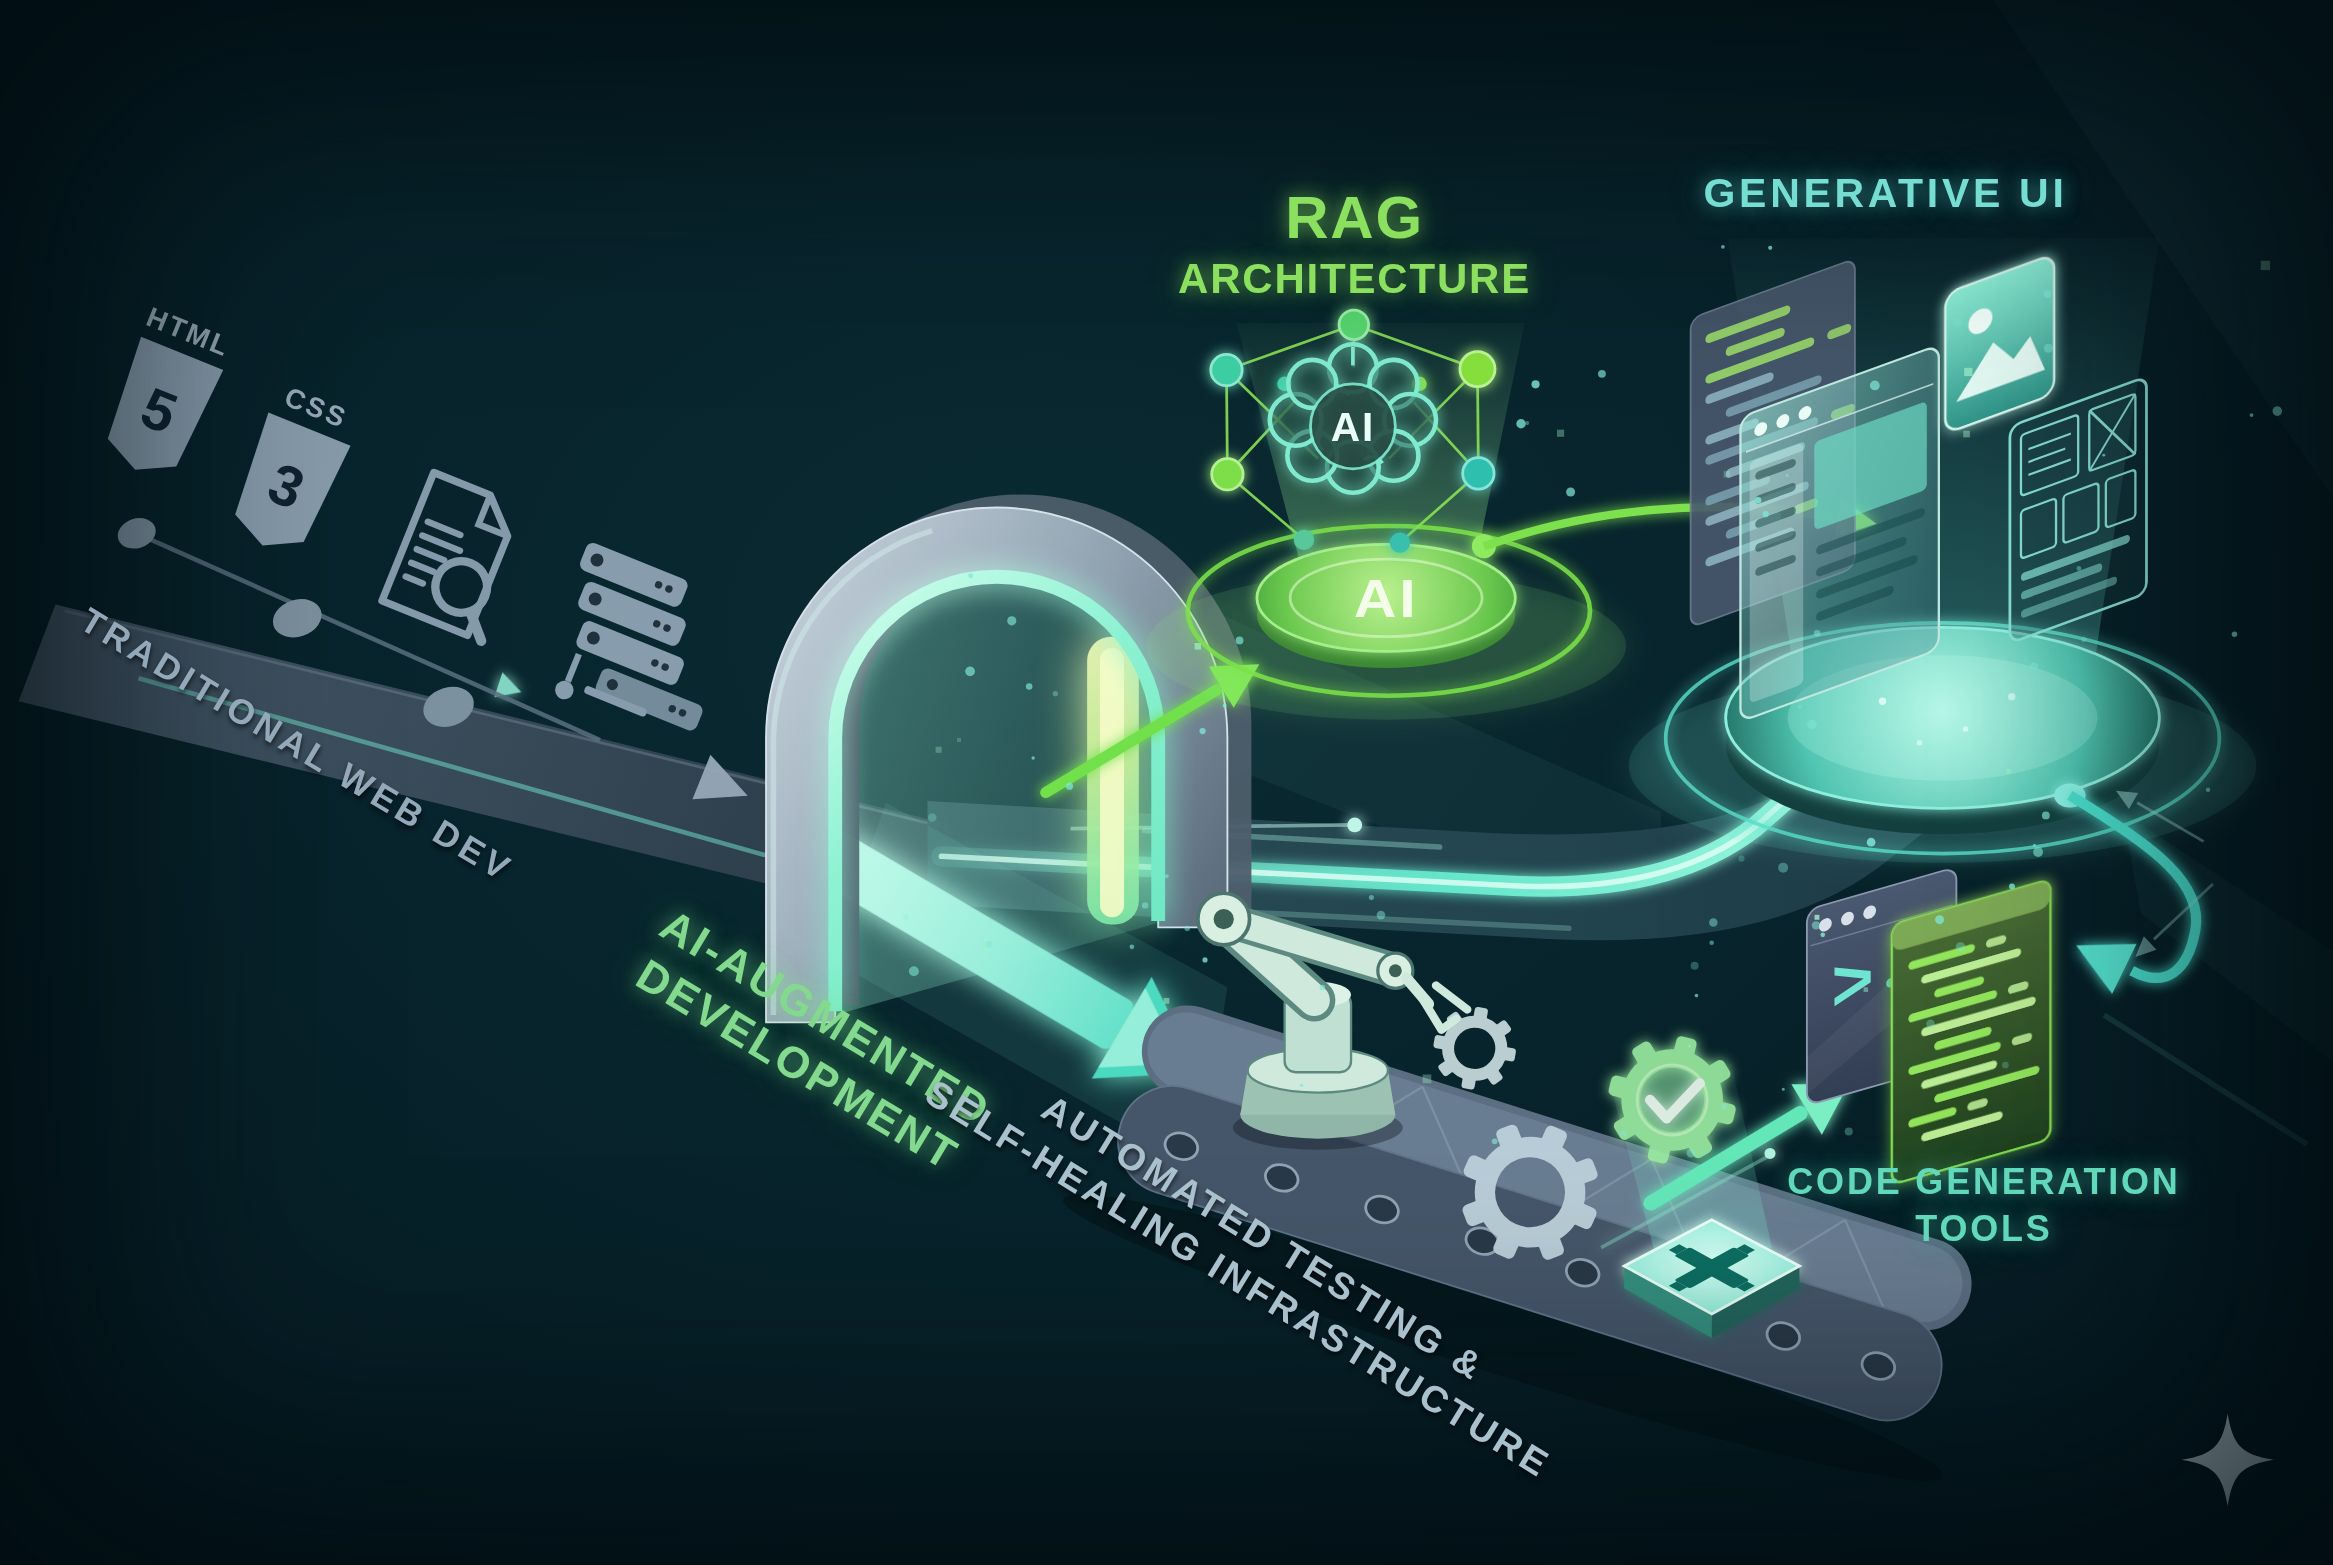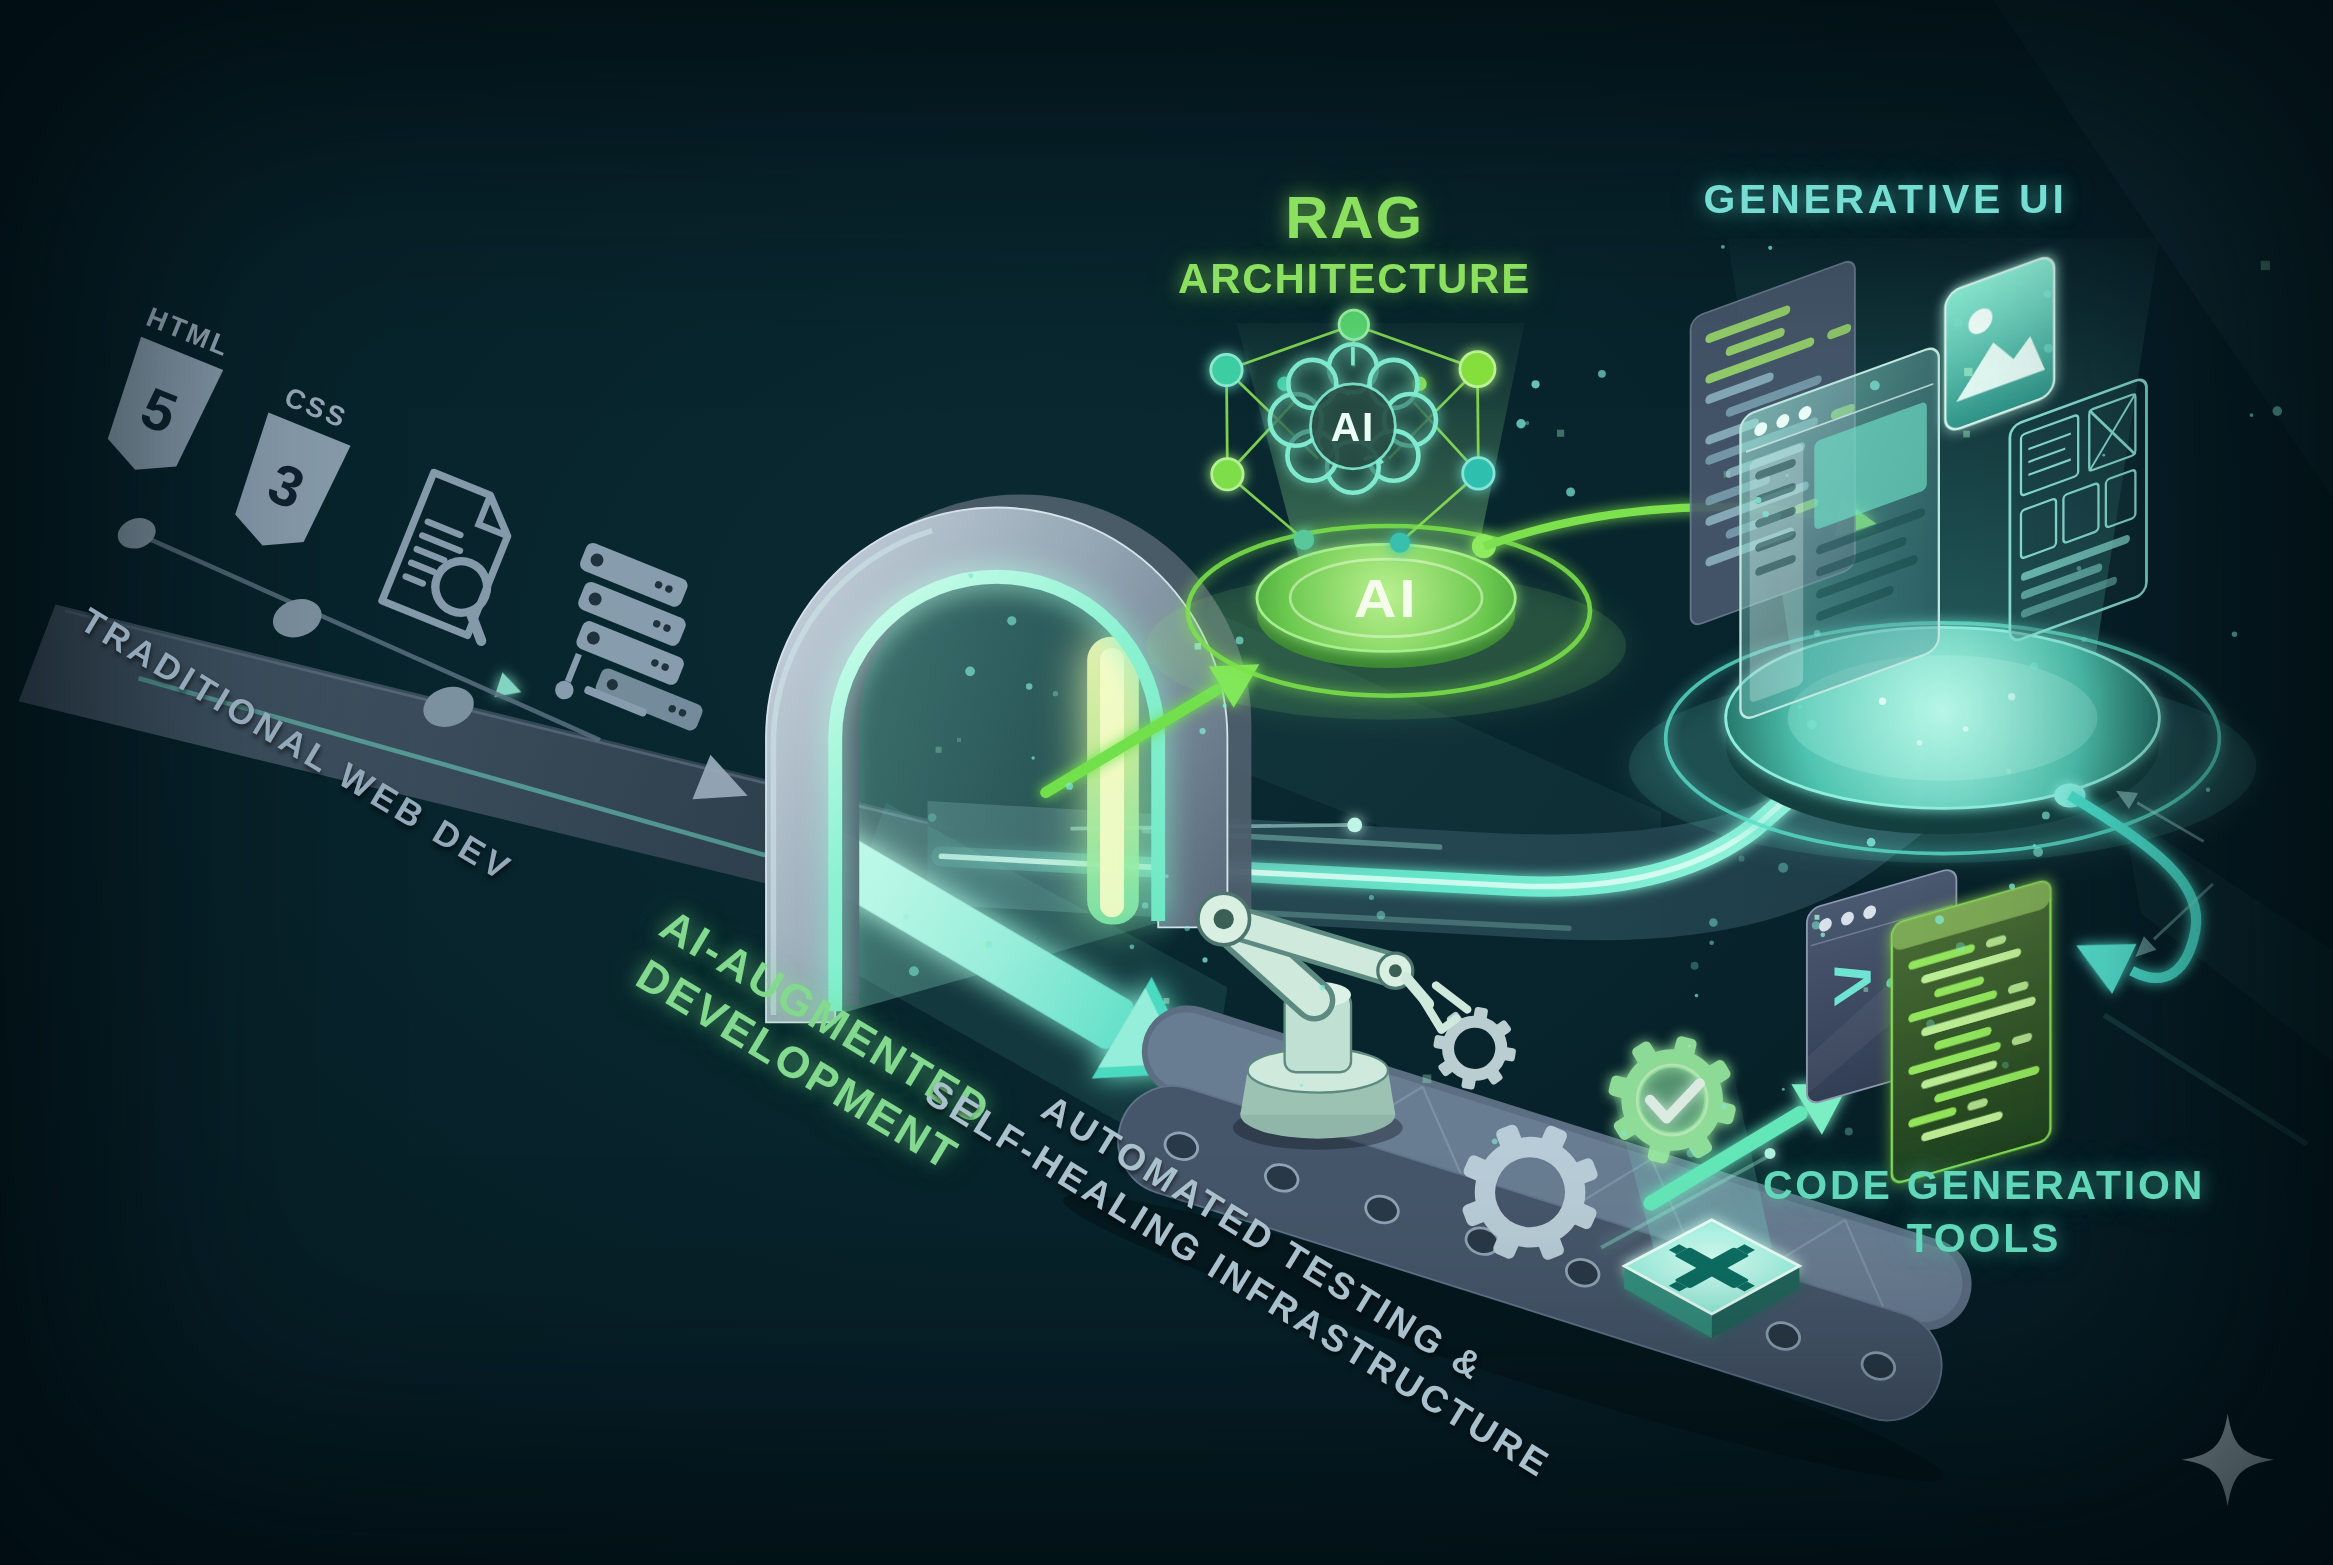--- a/index.html
+++ b/index.html
@@ -626,29 +626,29 @@
 <div class="lbl g-green rot31" style="left:572px;top:986px;width:480px;font-size:44px;line-height:1.25;">
   <div>AI-AUGMENTED</div>
   <div>DEVELOPMENT</div>
 </div>
 
 <div class="lbl g-limegreen" style="left:1170px;top:183px;width:369px;font-size:42px;line-height:1.18;">
   <div style="font-size:60px;">RAG</div>
   <div>ARCHITECTURE</div>
 </div>
 
-<div class="lbl g-teal" style="left:1655px;top:173px;width:461px;font-size:41px;">
+<div class="lbl g-teal" style="left:1655px;top:167px;width:461px;font-size:41px;">
   <div>GENERATIVE UI</div>
 </div>
 
 <div class="lbl g-ltgray" style="left:863px;top:1211px;width:775px;font-size:37px;transform:rotate(31.5deg);">
   <div>AUTOMATED TESTING &amp;</div>
   <div>SELF-HEALING INFRASTRUCTURE</div>
 </div>
 
-<div class="lbl g-tealgreen" style="left:1707px;top:1159px;width:554px;font-size:41px;">
+<div class="lbl g-tealgreen" style="left:1707px;top:1159px;width:554px;font-size:36px;">
   <div>CODE GENERATION</div>
   <div>TOOLS</div>
 </div>
 
 <div class="vignette"></div>
 
 </div>
 
 </body></html>

